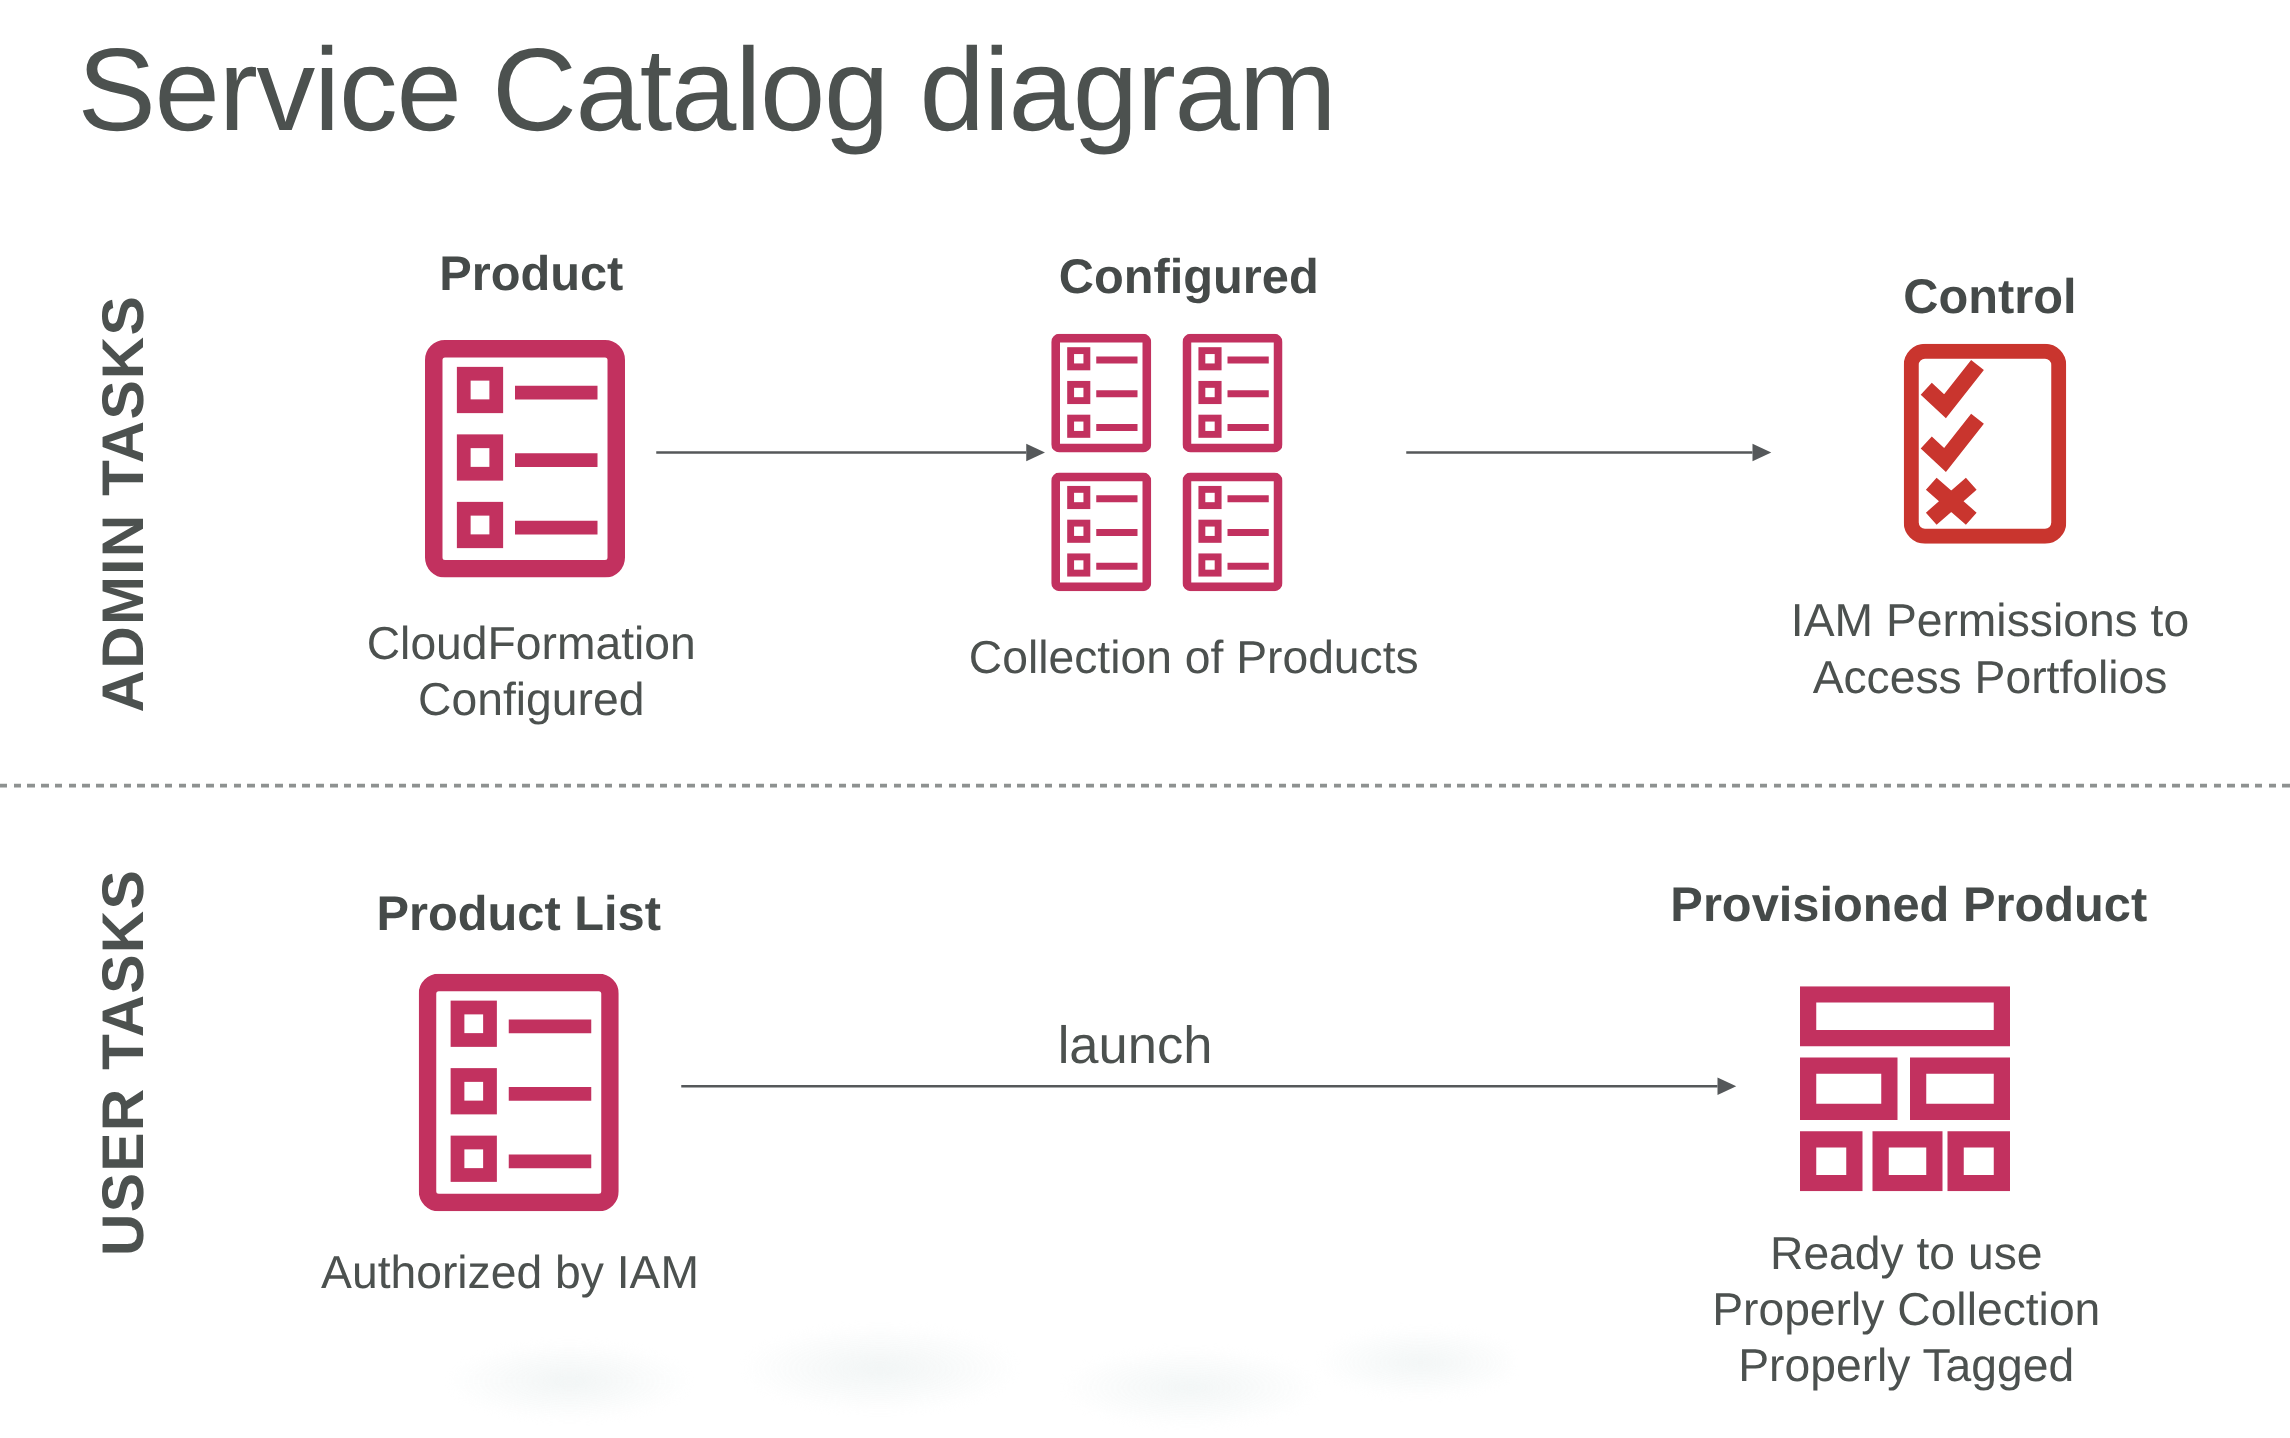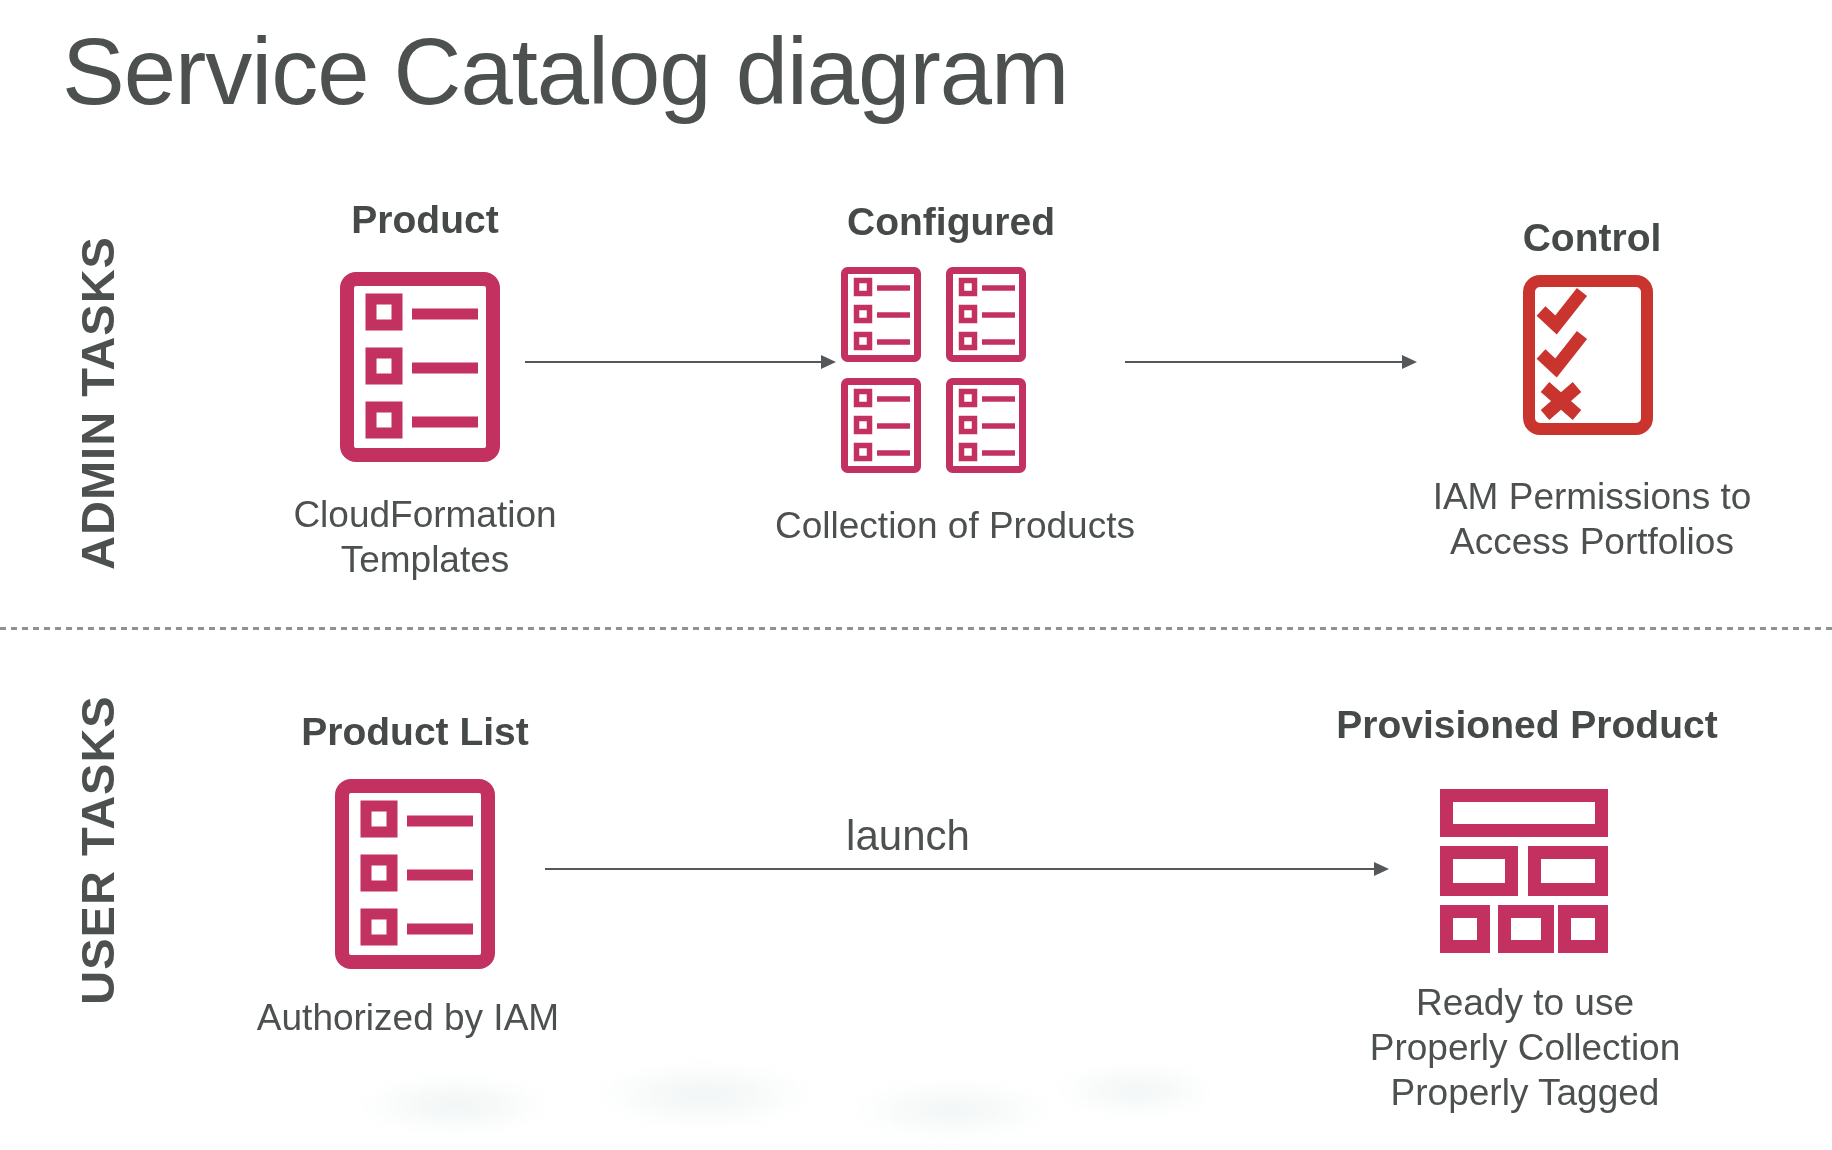--- a/index.html
+++ b/index.html
@@ -126,21 +126,21 @@
       <rect x="7" y="7" width="146" height="176" rx="9" stroke-width="14"></rect>
       <rect x="31" y="27" width="26" height="26" stroke-width="11"></rect>
       <line x1="72" y1="42" x2="138" y2="42" stroke-width="11"></line>
       <rect x="31" y="81" width="26" height="26" stroke-width="11"></rect>
       <line x1="72" y1="96" x2="138" y2="96" stroke-width="11"></line>
       <rect x="31" y="135" width="26" height="26" stroke-width="11"></rect>
       <line x1="72" y1="150" x2="138" y2="150" stroke-width="11"></line>
     </g>
   </svg>
 
-  <div class="caption" style="left:275px; top:492px; width:300px;">CloudFormation Templates</div>
+  <div class="caption" style="left:275px; top:492px; width:300px;">CloudFormation Configured</div>
 
   <div class="arrow" style="left:525px; top:361px; width:296px;"></div>
 
   <div class="heading" style="left:751px; top:200px;">Configured</div>
 
   <svg class="icon" style="left:841px; top:267px;" width="80" height="95" viewBox="0 0 160 190">
     <g class="stroke-pink">
       <rect x="7" y="7" width="146" height="176" rx="6" stroke-width="14"></rect>
       <rect x="31" y="27" width="26" height="26" stroke-width="11"></rect>
       <line x1="72" y1="42" x2="138" y2="42" stroke-width="11"></line>

